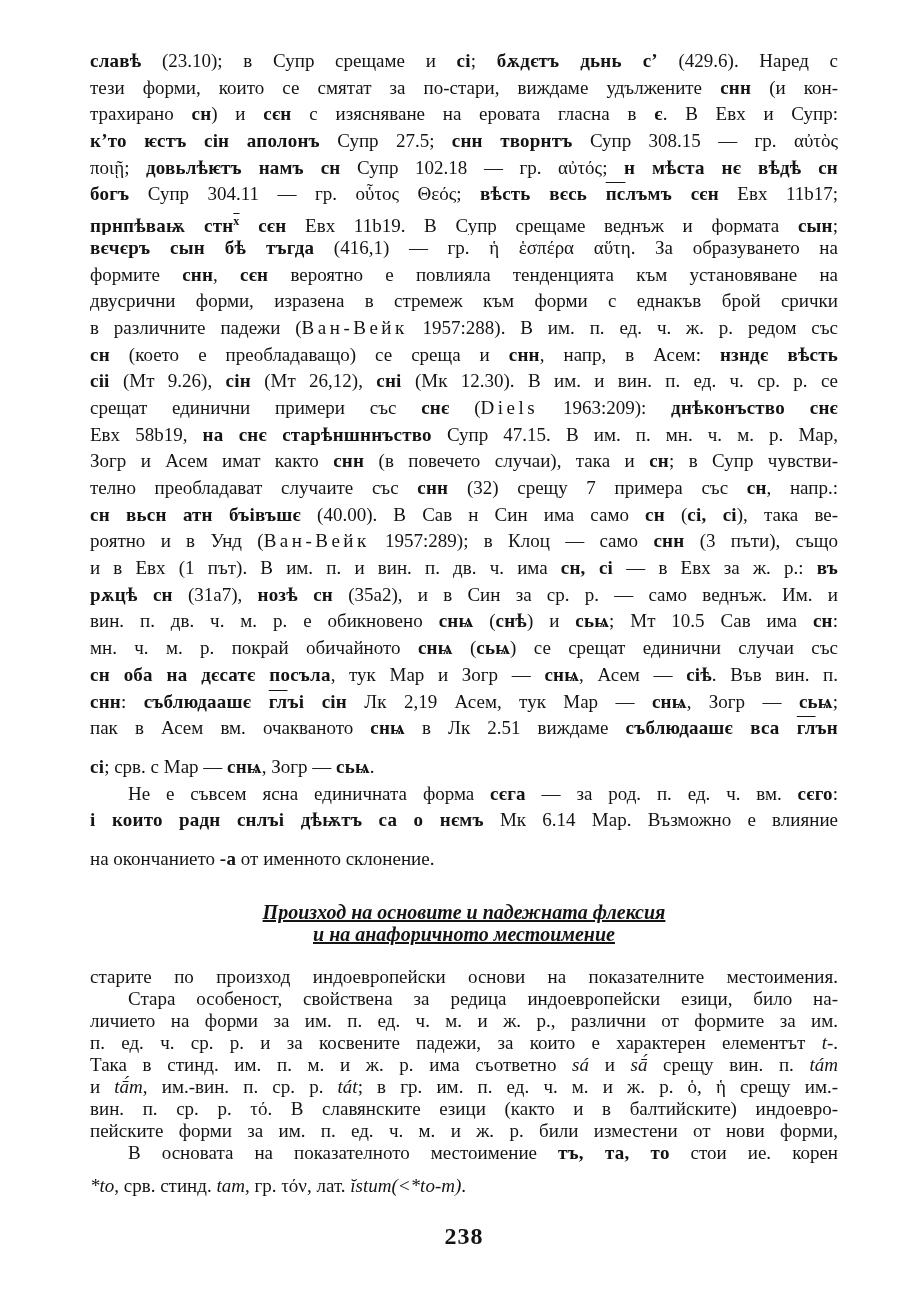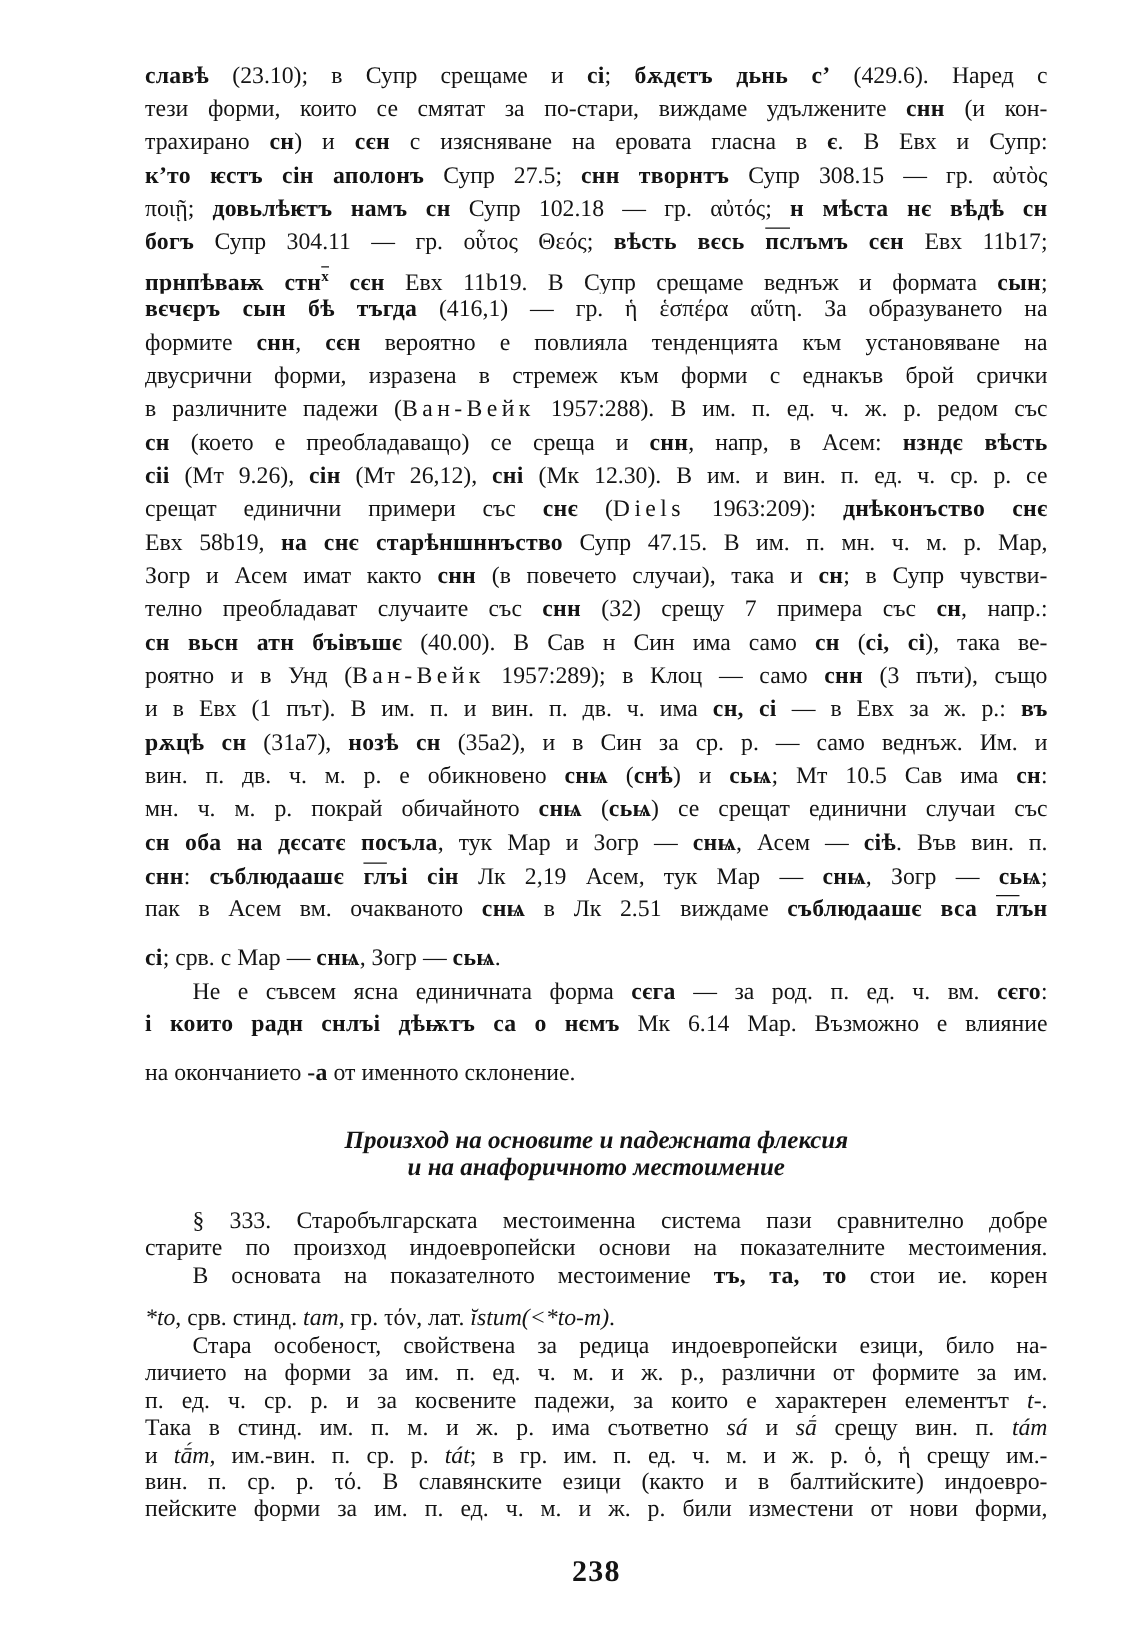--- a/index.html
+++ b/index.html
@@ -2,32 +2,32 @@
 <html><head>
 <meta charset="utf-8">
 <style>
   html,body{margin:0;padding:0;}
   body{
     width:900px;height:1300px;
     background:#ffffff;color:#141414;
     font-family:"Liberation Serif",serif;
     overflow:hidden;
   }
-  .page{padding:48px 62px 0 116px;}
+  .page{padding:48px 62px 0 90px;}
   .block{margin:0;}
   .line{
     text-align:justify;text-align-last:justify;
     overflow:hidden;
   }
   .sec1 .line{font-size:19px;line-height:26.7px;height:26.7px;}
   .sec2 .line{font-size:19px;line-height:21.9px;height:21.9px;}
   .head .line{
     font-size:20px;line-height:22.4px;height:22.4px;
     font-style:italic;font-weight:700;
-    text-align:left;text-align-last:center;
+    text-align:left;text-align-last:center;text-decoration:underline;
   }
   .line.ind{text-indent:38px;}
   .line.last{text-align:right;text-align-last:left;margin-top:12px;}
   .b-head{margin-top:28px;}
   .b-p3{margin-top:21px;}
   .s-o{font-weight:700;letter-spacing:.2px;}
   .s-ov{text-decoration:overline;}
   .s-i{font-style:italic;}
   .s-g{font-style:normal;}
   .s-sp{letter-spacing:3.5px;}
@@ -74,31 +74,30 @@
       <div class="block sec1 b-p2">
         <div class="line ind"><span>Не е съвсем ясна единичната форма </span><span class="s-o">сєга</span><span> — за род. п. ед. ч. вм. </span><span class="s-o">сєго</span><span>:</span></div>
         <div class="line"><span class="s-o">і които радн снлъі дѣѭтъ са о нємъ</span><span> Мк 6.14 Мар. Възможно е влияние</span></div>
         <div class="line last"><span>на окончанието </span><span class="s-o">-а</span><span> от именното склонение.</span></div>
       </div>
       <div class="block head b-head">
         <div class="line"><span>Произход на основите и падежната флексия</span></div>
         <div class="line"><span>и на анафоричното местоимение</span></div>
       </div>
       <div class="block sec2 b-p3">
-        <div class="line ind"><span>§ 333. Старобългарската местоименна система пази сравнително добре</span></div>
         <div class="line"><span>старите по произход индоевропейски основи на показателните местоимения.</span></div>
-      </div>
-      <div class="block sec2 b-p4">
-        <div class="line ind"><span>В основата на показателното местоимение </span><span class="s-o">тъ, та, то</span><span> стои ие. корен</span></div>
-        <div class="line last"><span class="s-i">*to</span><span>, срв. стинд. </span><span class="s-i">tam</span><span>, гр. </span><span class="s-g">τόν</span><span>, лат. </span><span class="s-i">ĭstum(&lt;*to-m)</span><span>.</span></div>
       </div>
       <div class="block sec2 b-p5">
         <div class="line ind"><span>Стара особеност, свойствена за редица индоевропейски езици, било на-</span></div>
         <div class="line"><span>личието на форми за им. п. ед. ч. м. и ж. р., различни от формите за им.</span></div>
         <div class="line"><span>п. ед. ч. ср. р. и за косвените падежи, за които е характерен елементът </span><span class="s-i">t-</span><span>.</span></div>
         <div class="line"><span>Така в стинд. им. п. м. и ж. р. има съответно </span><span class="s-i">sá</span><span> и </span><span class="s-i">sā́</span><span> срещу вин. п. </span><span class="s-i">tám</span></div>
         <div class="line"><span>и </span><span class="s-i">tā́m</span><span>, им.-вин. п. ср. р. </span><span class="s-i">tát</span><span>; в гр. им. п. ед. ч. м. и ж. р. </span><span class="s-g">ὁ, ἡ</span><span> срещу им.-</span></div>
         <div class="line"><span>вин. п. ср. р. </span><span class="s-g">τό</span><span>. В славянските езици (както и в балтийските) индоевро-</span></div>
         <div class="line"><span>пейските форми за им. п. ед. ч. м. и ж. р. били изместени от нови форми,</span></div>
       </div>
+      <div class="block sec2 b-p4">
+        <div class="line ind"><span>В основата на показателното местоимение </span><span class="s-o">тъ, та, то</span><span> стои ие. корен</span></div>
+        <div class="line last"><span class="s-i">*to</span><span>, срв. стинд. </span><span class="s-i">tam</span><span>, гр. </span><span class="s-g">τόν</span><span>, лат. </span><span class="s-i">ĭstum(&lt;*to-m)</span><span>.</span></div>
+      </div>
     </div>
   <div class="page-number">238</div>
 </div>
 
 </body></html>

